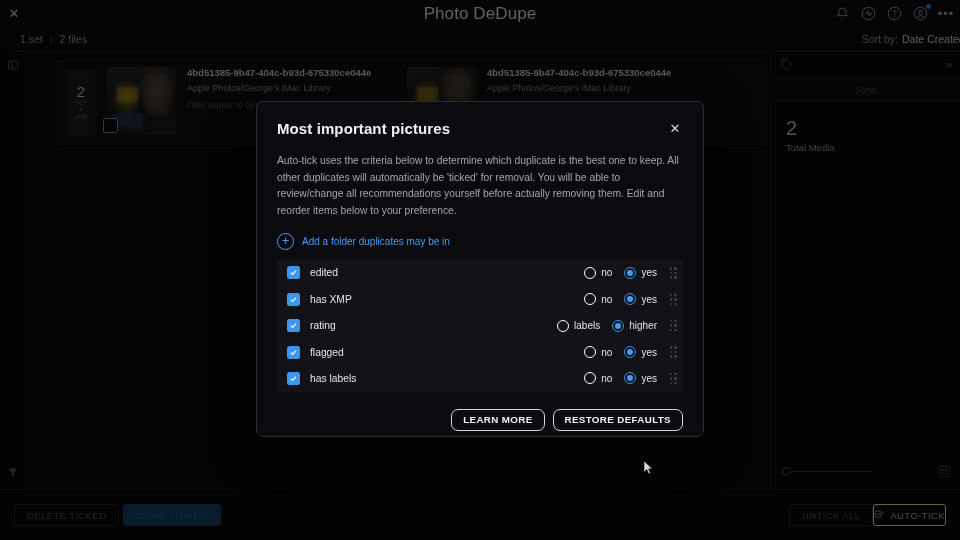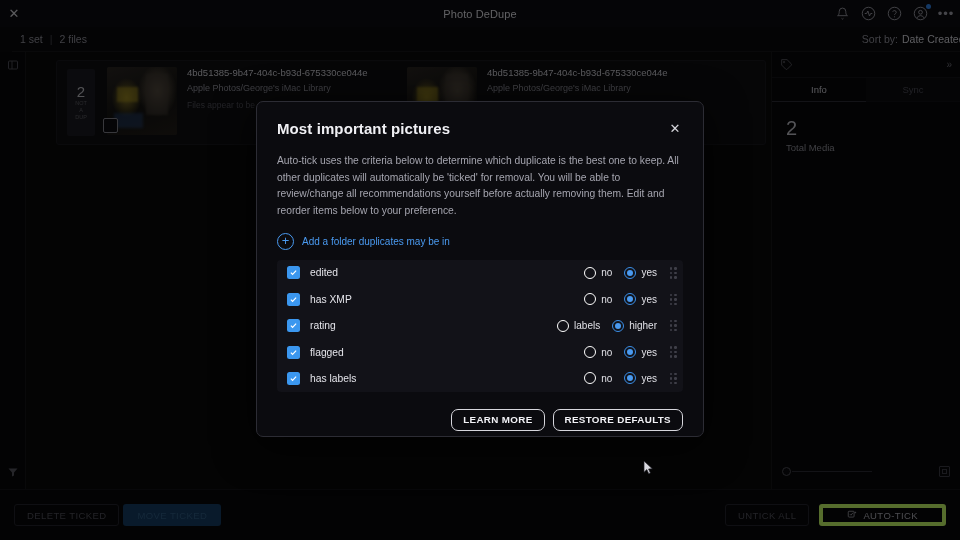--- a/index.html
+++ b/index.html
@@ -23,21 +23,21 @@
     display: flex; align-items: center;
   }
   .tb-close {
     width: 28px; height: 27px;
     display: flex; align-items: center; justify-content: center;
     color: #c9c9cf; font-size: 13px; line-height: 1;
   }
   .tb-title {
     position: absolute; left: 0; right: 0; top: 0; height: 27px;
     display: flex; align-items: center; justify-content: center;
-    color: #d7d7dd; font-size: 11px; letter-spacing: .1px;
+    color: #d7d7dd; font-size: 17px; letter-spacing: .1px;
     pointer-events: none;
   }
   .tb-right {
     position: absolute; right: 6px; top: 0; height: 27px;
     display: flex; align-items: center; gap: 9px;
   }
   .tb-icon {
     position: relative;
     width: 17px; height: 17px;
     display: flex; align-items: center; justify-content: center;
@@ -157,21 +157,21 @@
     width: 15px; height: 15px;
     border: 1px solid #7d7d86;
     border-radius: 2px;
     background: #0d0d10;
   }
   .file-meta {
     margin-left: 10px;
     width: 200px;
   }
   .file-name {
-    color: #c6c6cd; font-size: 9.5px; font-weight: normal;
+    color: #c6c6cd; font-size: 9.5px; font-weight: bold;
     line-height: 1.35; word-break: break-all;
   }
   .file-path {
     color: #8c8c95; font-size: 9px; line-height: 1.35; margin-top: 2px;
   }
   .file-note {
     color: #4e4e56; font-size: 8.5px; margin-top: 6px;
   }
 
   
@@ -220,38 +220,38 @@
 
   
   .bottombar {
     position: absolute; bottom: 0; left: 0;
     width: 960px; height: 51px;
     background: #08080a;
     border-top: 1px solid #131318;
     display: flex; align-items: center;
   }
   .bb-left { margin-left: 14px; display: flex; gap: 4px; }
-  .bb-right { margin-left: auto; margin-right: 14px; display: flex; gap: 10px; }
+  .bb-right { margin-left: auto; margin-right: 14px; display: flex; }
   .btn-ghost {
     height: 22px; padding: 0 12px;
     border: 1px solid #23232a; border-radius: 3px;
     background: transparent;
     color: #4f4f58; font-size: 9.5px; letter-spacing: .4px;
     display: flex; align-items: center; justify-content: center;
   }
   .btn-blue-dim {
     height: 22px; padding: 0 14px;
     border: none; border-radius: 3px;
     background: #143a5f;
     color: #2f5a80; font-size: 9.5px; letter-spacing: .4px;
     display: flex; align-items: center; justify-content: center;
   }
   .btn-outline {
-    height: 22px; padding: 0 24px;
-    border: 4px solid #bef264; border-radius: 3px;
+    height: 22px; padding: 0 0;
+    border: 1px solid #bef264; border-radius: 3px;
     background: transparent;
     color: #a9a9b2; font-size: 9.5px; letter-spacing: .4px;
     display: flex; align-items: center; justify-content: center; gap: 6px;
   }
   .ticky-icon { color: #9b9ba4; display: flex; }
 
   
   .scrim {
     position: absolute; inset: 0;
     background: rgba(0,0,0,0.55);
@@ -489,21 +489,20 @@
         <svg width="13" height="13" viewBox="0 0 24 24" fill="none" stroke="currentColor" stroke-width="1.6">
           <path d="M20.6 13.4l-7.2 7.2a2 2 0 01-2.8 0L3 13V3h10l7.6 7.6a2 2 0 010 2.8z"></path>
           <circle cx="7.5" cy="7.5" r="1.3"></circle>
         </svg>
       </span>
       <span class="spacer"></span>
       <span class="rp-chev">»</span>
     </div>
 
     <div class="rp-tabs">
-      <div class="rp-tab active">Info</div>
       <div class="rp-tab inactive">Sync</div>
     </div>
 
     <div class="rp-stat">
       <div class="n">2</div>
       <div class="l">Total Media</div>
     </div>
 
     <div class="rp-slider">
       <span class="knob"></span>

